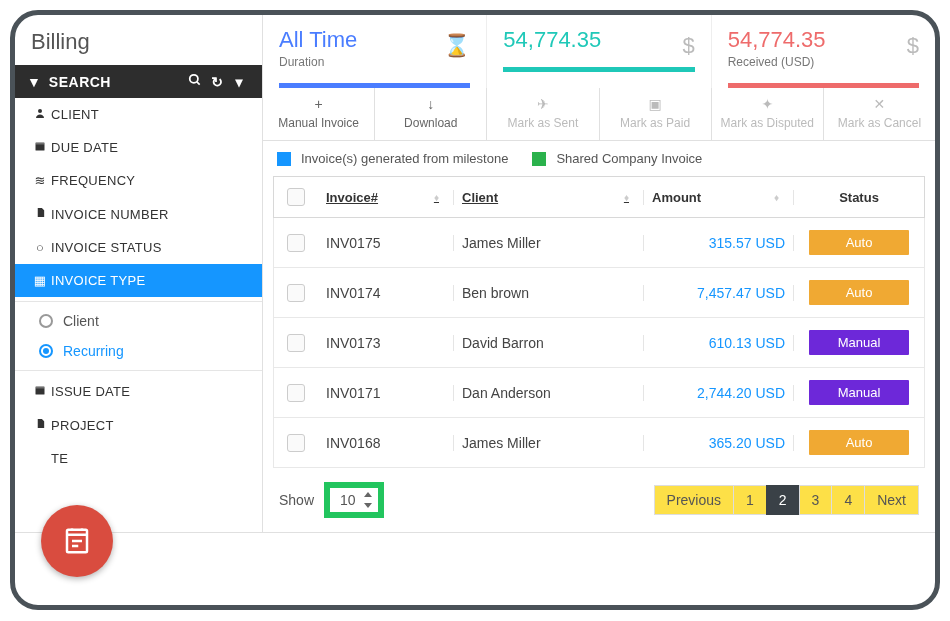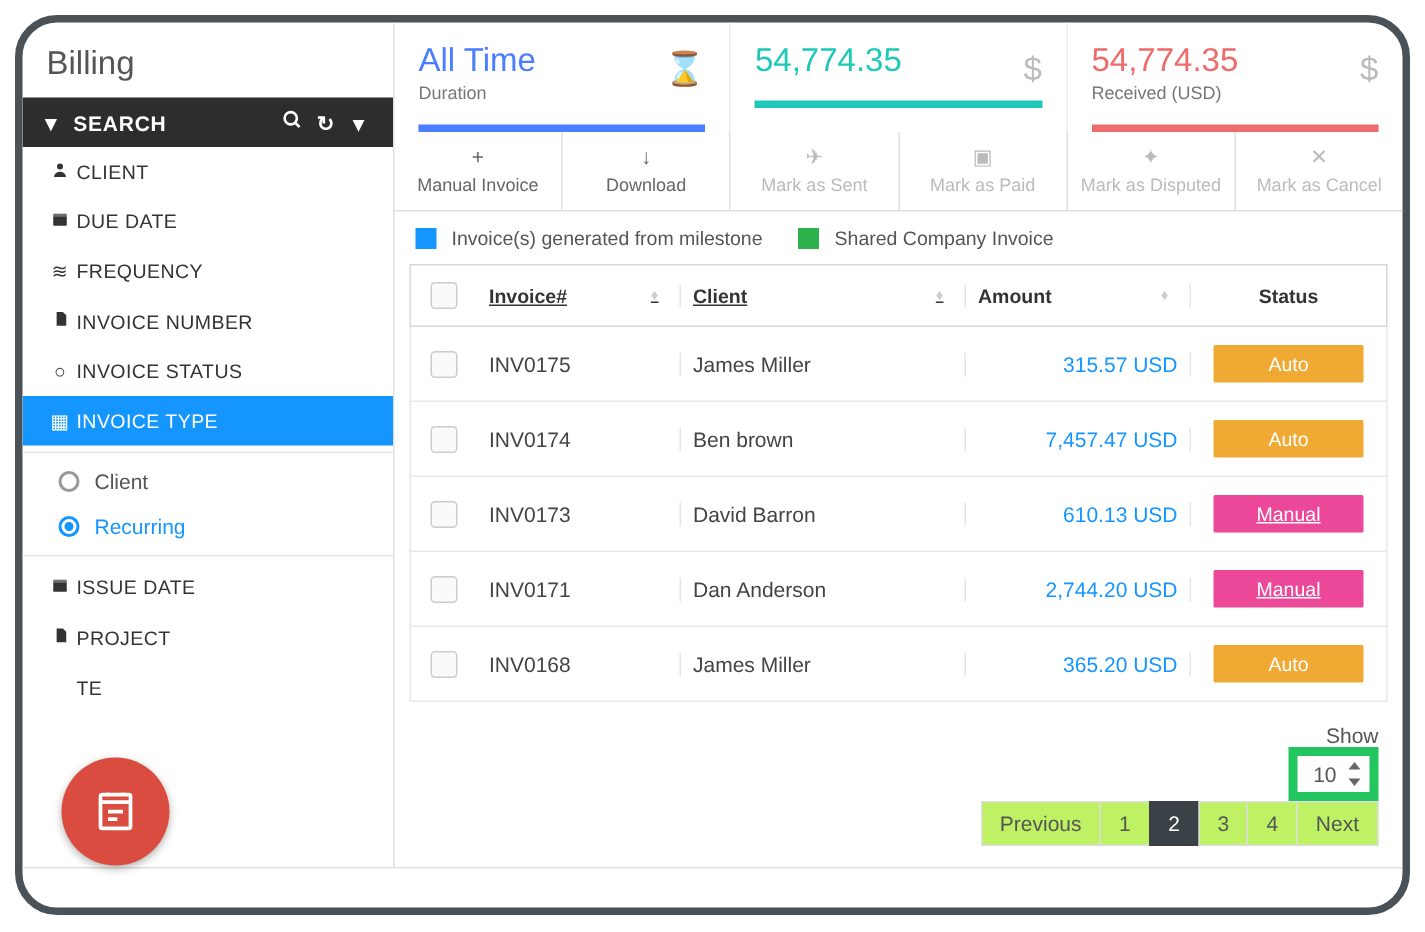--- a/index.html
+++ b/index.html
@@ -53,27 +53,27 @@
 .col-inv { width: 136px; border-right: 1px solid #e5e5e5; }
 .col-client { width: 190px; border-right: 1px solid #e5e5e5; }
 .col-amt { width: 150px; justify-content: space-between; text-align: right; border-right: 1px solid #e5e5e5; }
 .col-status { width: 130px; justify-content: center; }
 .trow { display: flex; align-items: center; height: 50px; border: 1px solid #e8e8e8; border-top: none; }
 .td { font-size: 14px; color: #444; padding: 0 8px; display: flex; align-items: center; }
 .td.col-amt { color: #1596ff; justify-content: flex-end; }
 .cb { width: 18px; height: 18px; border: 1px solid #ccc; border-radius: 3px; background: #fafafa; }
 .badge { padding: 5px 12px; width: 100px; text-align: center; color: #fff; font-size: 13px; border-radius: 1px; }
 .badge.auto { background: #f0a933; }
-.badge.manual { background: #ec4899; text-decoration: underline; }
-.table-foot { display: flex; align-items: flex-end; padding: 14px 6px; font-size: 14px; color: #555; flex-direction: column; }
+.badge.manual { background: #6d28d9; }
+.table-foot { display: flex; align-items: center; padding: 14px 6px; font-size: 14px; color: #555; }
 .show-sel { margin-left: 10px; border: 6px solid #22c55e; padding: 4px 22px 4px 10px; font-size: 14px; position: relative; }
 .show-sel::after { content: ''; position: absolute; right: 6px; top: 4px; font-size: 9px; line-height: 8px; color: #666; border-left: 4px solid transparent; border-right: 4px solid transparent; border-bottom: 5px solid #666; }
 .show-sel::before { content: ''; position: absolute; right: 6px; bottom: 4px; border-left: 4px solid transparent; border-right: 4px solid transparent; border-top: 5px solid #666; }
 .pager { margin-left: auto; display: flex; }
-.pg { border: 1px solid #ddd; padding: 6px 12px; font-size: 14px; color: #555; cursor: pointer; margin-left: -1px; background: #bef264; }
+.pg { border: 1px solid #ddd; padding: 6px 12px; font-size: 14px; color: #555; cursor: pointer; margin-left: -1px; background: #fde047; }
 .pg.active { background: #3a4147; color: #fff; border-color: #3a4147; }
 .fab { position: absolute; left: 26px; bottom: 28px; width: 72px; height: 72px; background: #d94c3f; border-radius: 50%; display: flex; align-items: center; justify-content: center; color: #fff; font-size: 28px; cursor: pointer; box-shadow: 0 2px 6px rgba(0,0,0,0.3); }
 .thead .col-inv, .thead .col-client { gap: 4px; text-decoration: underline; }
 </style>
 </head>
 <body>
 
 <div class="frame">
   <div class="top">
     <div class="sidebar">

